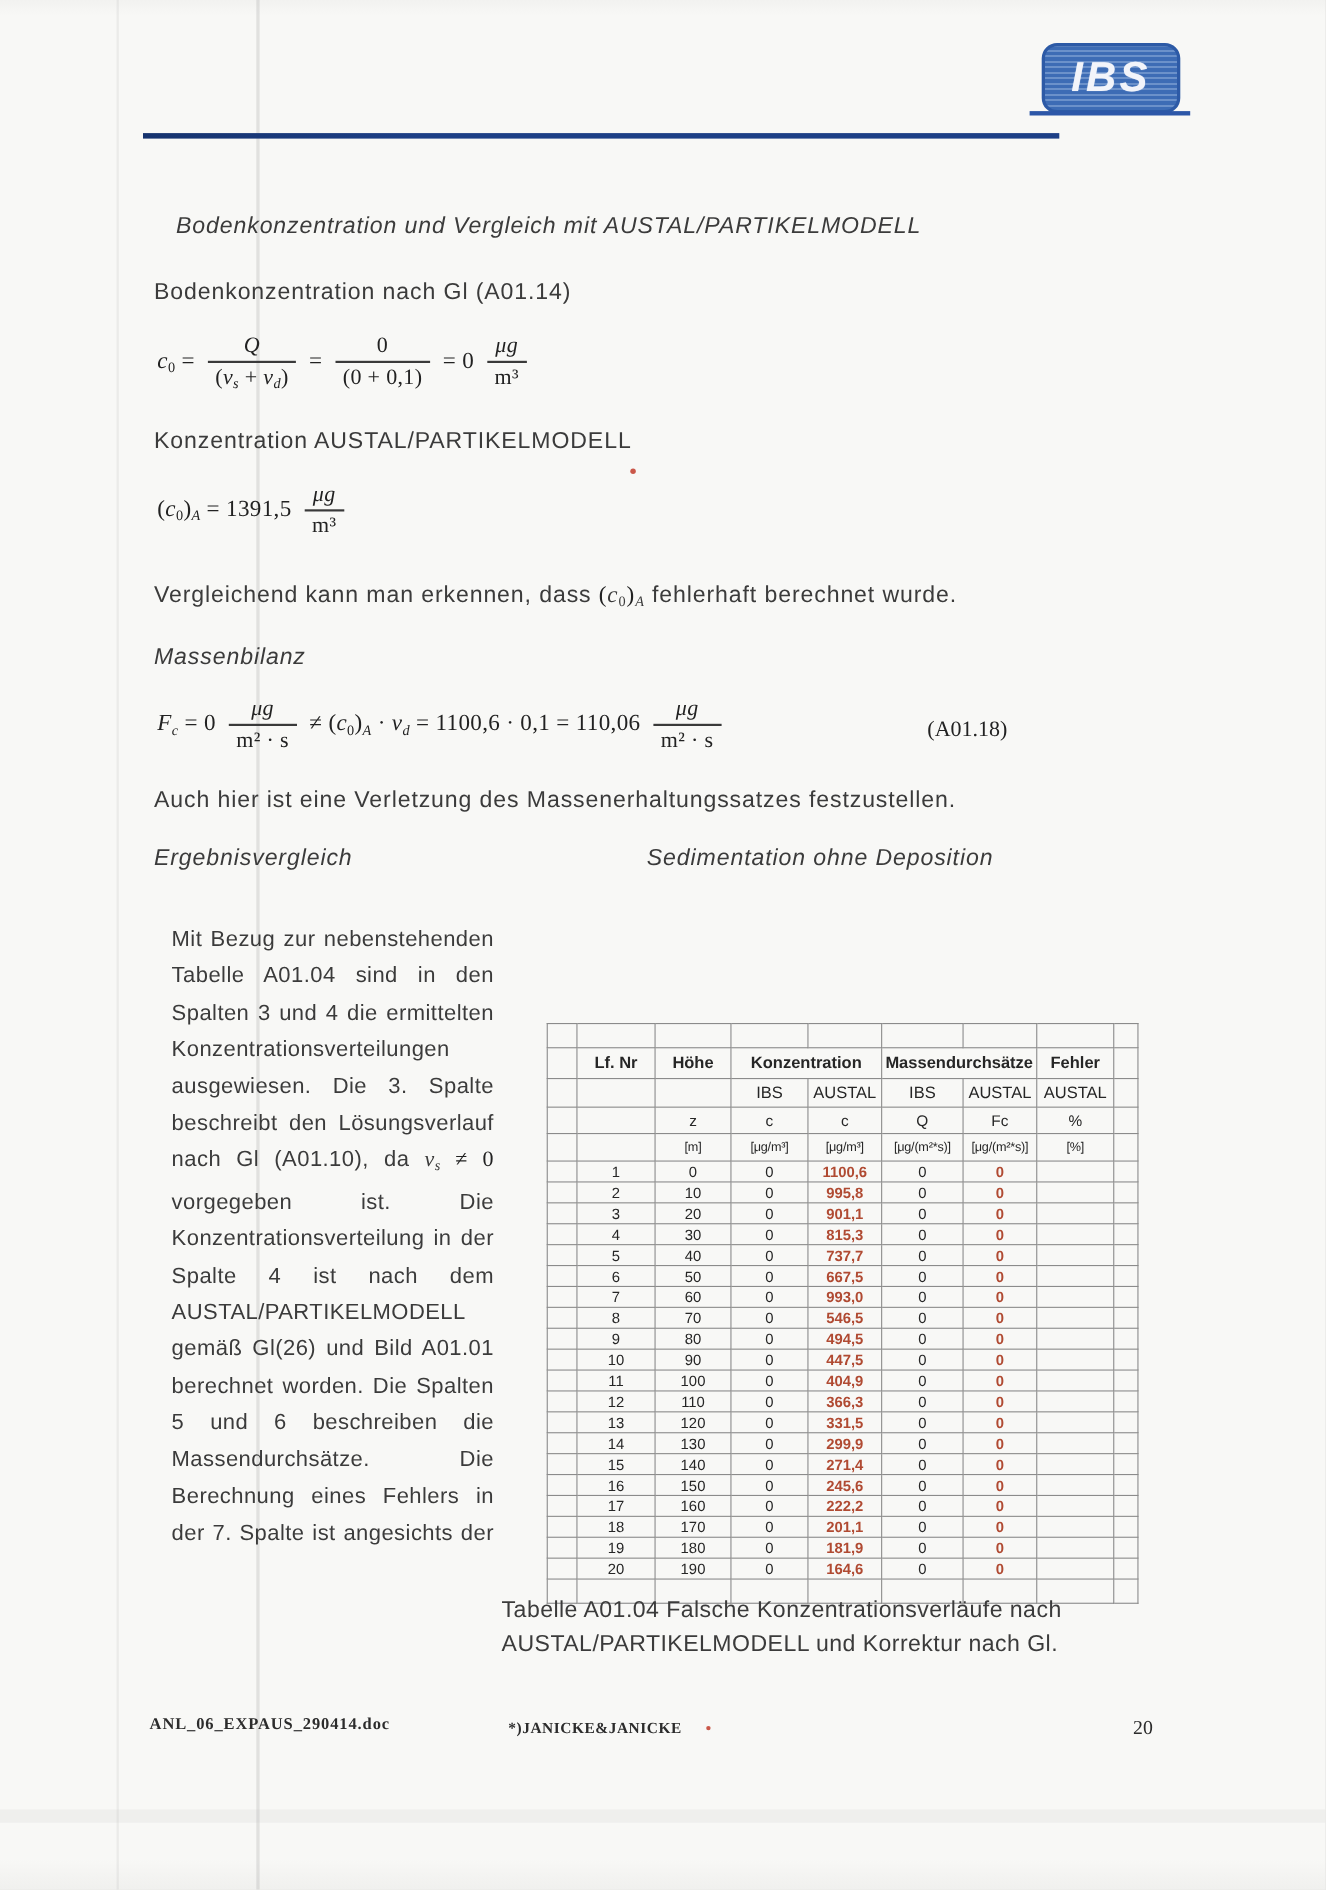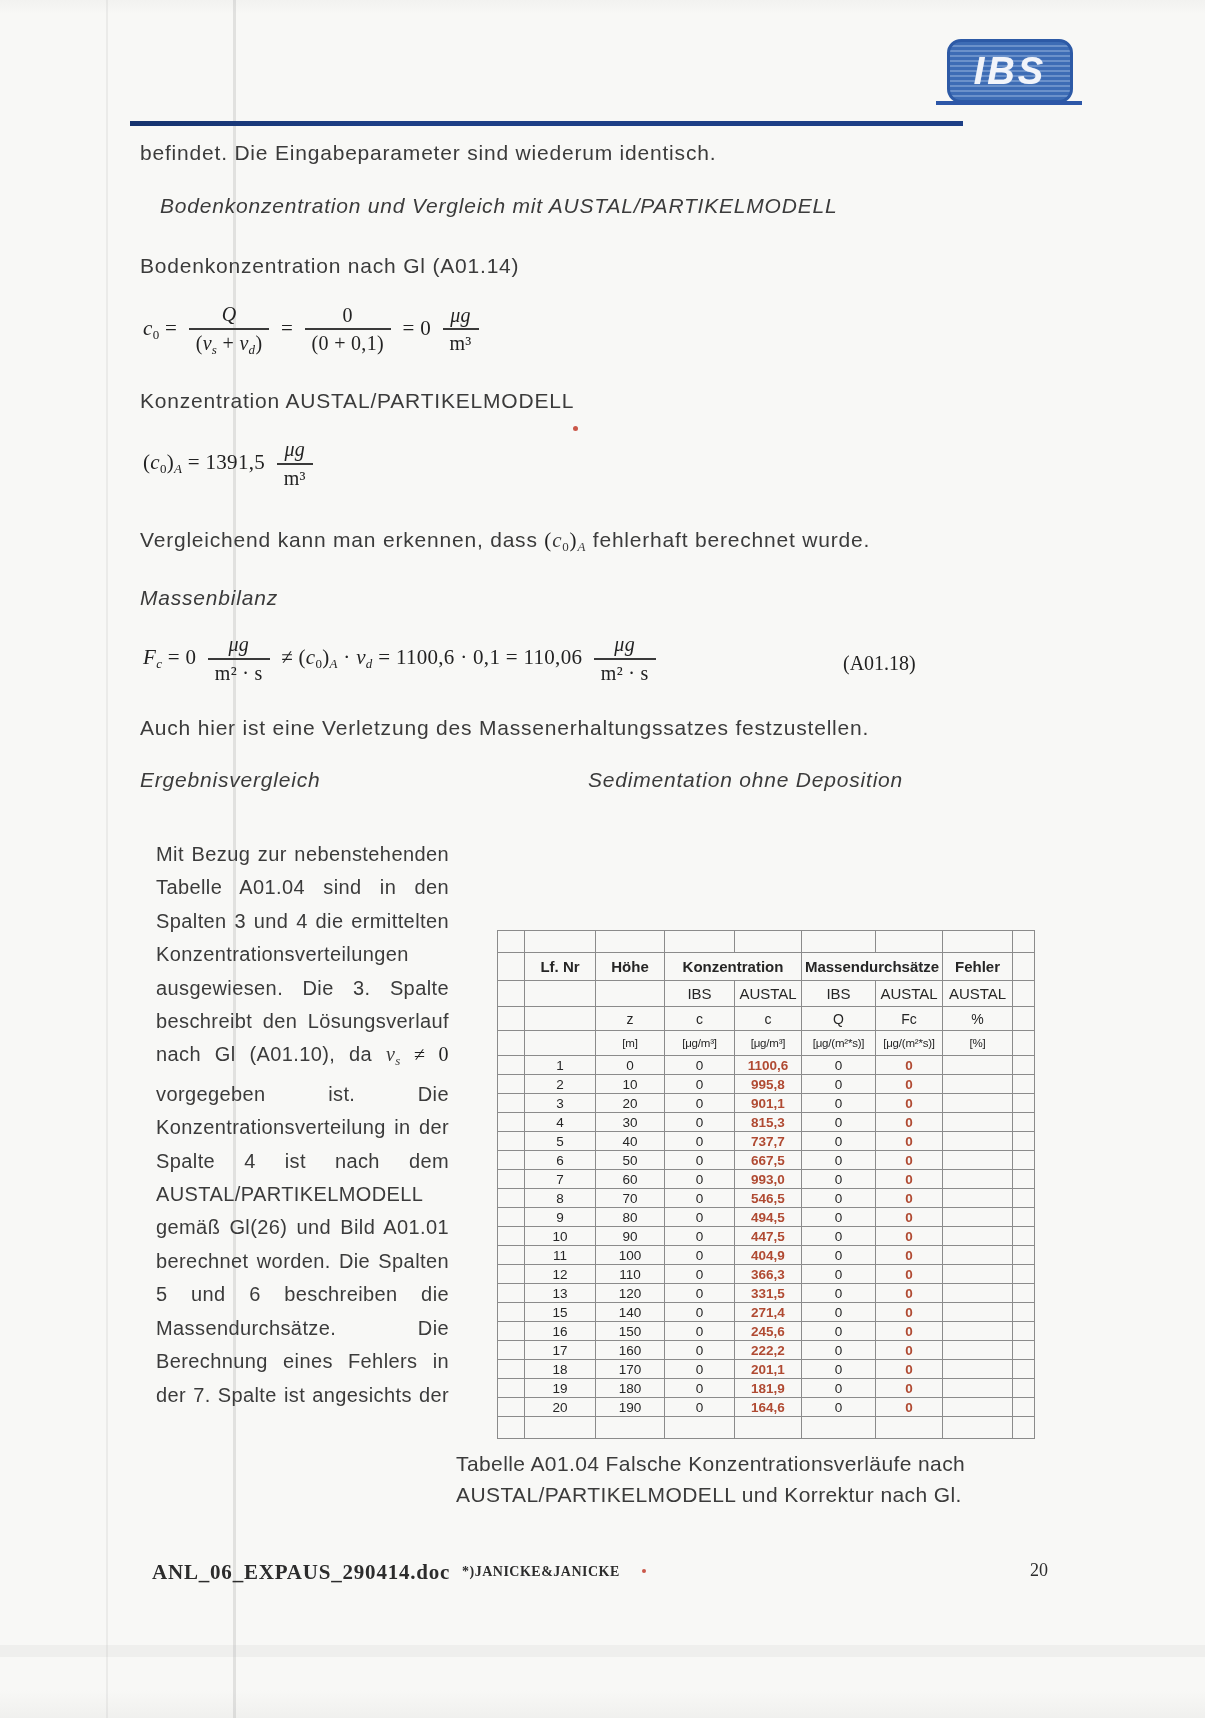--- a/index.html
+++ b/index.html
@@ -49,43 +49,42 @@
   .r-src td{height:25px;font-size:15px;}
   .r-sym td{height:23px;font-size:14px;}
   .r-unit td{height:24px;font-size:11.5px;letter-spacing:-.2px;}
   .results-table tbody td{height:18px;font-size:13.5px;}
   .results-table td.red{color:#b04a32;font-weight:bold;margin-top:46px;}
 
   .caption{position:absolute;left:456px;top:1448px;width:580px;margin:0;font-size:21px;
            letter-spacing:.4px;line-height:31px;}
 
   
-  .doc-code{position:absolute;left:152px;top:1560px;font-family:"Liberation Serif",serif;
-            font-weight:600;font-size:21px;letter-spacing:.8px;color:#2c2c2c;}
+  .doc-code{position:absolute;left:136px;top:1560px;font-family:"Liberation Serif",serif;
+            font-weight:600;font-size:15px;letter-spacing:.8px;color:#2c2c2c;}
   .footer-ref{position:absolute;left:462px;top:1564px;font-family:"Liberation Serif",serif;
               font-weight:600;font-size:14px;letter-spacing:.5px;color:#2c2c2c;}
   .page-number{position:absolute;left:1030px;top:1560px;font-family:"Liberation Serif",serif;
                font-size:18px;color:#2c2c2c;}
 </style>
 </head>
 <body>
 
 <div class="page">
 
   <div class="scanline-v" style="left:233px;"></div>
   <div class="scanline-v2" style="left:106px;"></div>
   <div class="scanband-b"></div>
 
   <div class="logo">
     <span class="logo-text">IBS</span>
   </div>
   <div class="logo-underline"></div>
   <div class="header-rule"></div>
 
-  <p class="tline" style="left:140px;top:141px;">befindet. Die Eingabeparameter sind wiederum identisch.</p>
   <p class="tline it" style="left:140px;top:194px;margin-left:20px;">Bodenkonzentration und Vergleich mit AUSTAL/PARTIKELMODELL</p>
   <p class="tline" style="left:140px;top:254px;">Bodenkonzentration nach Gl (A01.14)</p>
 
   <div class="formula" style="left:143px;top:303px;"><span class="i">c</span><span class="sub">0</span><span> = </span><span class="frac"><span class="fnum"><span class="i">Q</span></span><span class="fden"><span>(</span><span class="i">v</span><span class="sub i">s</span><span> + </span><span class="i">v</span><span class="sub i">d</span><span>)</span></span></span><span> = </span><span class="frac"><span class="fnum"><span>0</span></span><span class="fden"><span>(0 + 0,1)</span></span></span><span> = 0 </span><span class="frac"><span class="fnum"><span class="i">μg</span></span><span class="fden"><span>m³</span></span></span></div>
 
   <p class="tline" style="left:140px;top:389px;">Konzentration AUSTAL/PARTIKELMODELL</p>
   <span class="red-dot" style="left:573px;top:426px;"></span>
 
   <div class="formula" style="left:143px;top:438px;"><span>(</span><span class="i">c</span><span class="sub">0</span><span>)</span><span class="sub i">A</span><span> = 1391,5 </span><span class="frac"><span class="fnum"><span class="i">μg</span></span><span class="fden"><span>m³</span></span></span></div>
 
@@ -308,20 +307,31 @@
           <td class="c-z">120</td>
           <td class="c-cibs">0</td>
           <td class="c-caust red">331,5</td>
           <td class="c-qibs">0</td>
           <td class="c-fc red">0</td>
           <td class="c-feh"></td>
           <td></td>
         </tr>
         <tr>
           <td></td>
+          <td class="c-nr">14</td>
+          <td class="c-z">130</td>
+          <td class="c-cibs">0</td>
+          <td class="c-caust red">299,9</td>
+          <td class="c-qibs">0</td>
+          <td class="c-fc red">0</td>
+          <td class="c-feh"></td>
+          <td></td>
+        </tr>
+        <tr>
+          <td></td>
           <td class="c-nr">15</td>
           <td class="c-z">140</td>
           <td class="c-cibs">0</td>
           <td class="c-caust red">271,4</td>
           <td class="c-qibs">0</td>
           <td class="c-fc red">0</td>
           <td class="c-feh"></td>
           <td></td>
         </tr>
         <tr>

